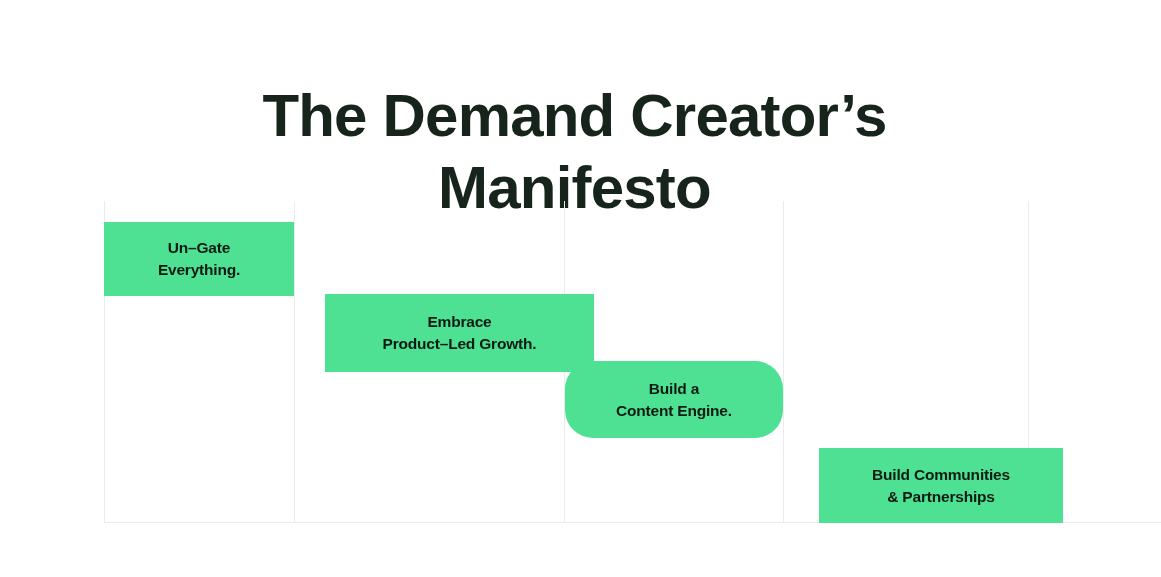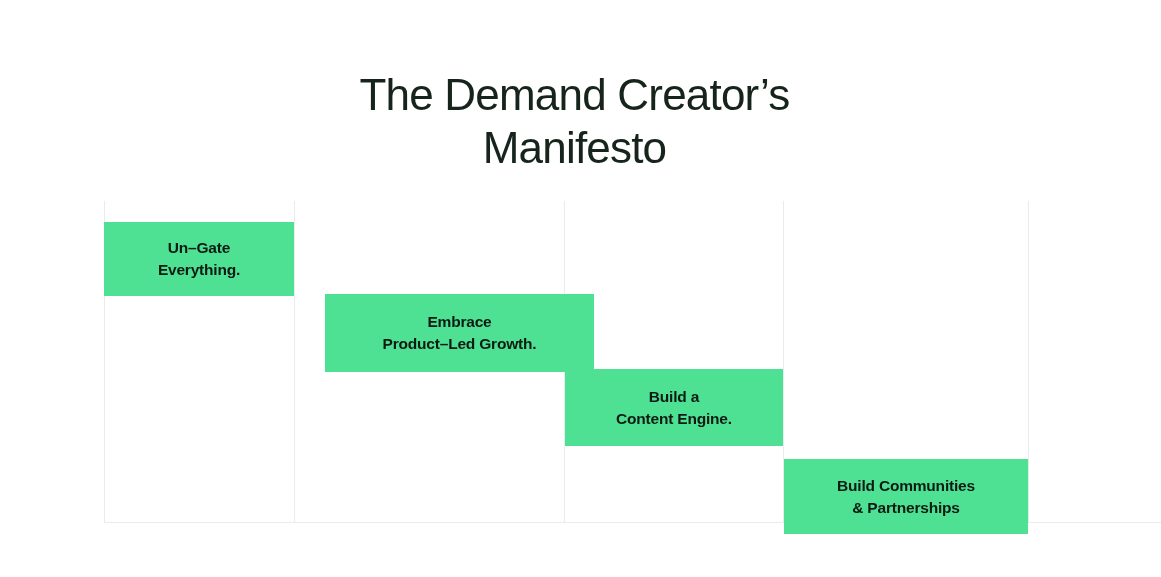--- a/index.html
+++ b/index.html
@@ -21,23 +21,23 @@
     background: #ffffff;
   }
 
   
   .title {
     position: absolute;
     left: 0;
     right: 12px;
     top: 40px;
     text-align: center;
-    font-size: 44px;
+    font-size: 60px;
     line-height: 1.20;
-    font-weight: 400;
+    font-weight: 700;
     letter-spacing: -0.8px;
     color: #16241b;
     white-space: pre-line;
   }
 
   
   .chart {
     position: absolute;
     left: 104px;
     top: 201px;
@@ -104,24 +104,24 @@
     <div class="step" style="left:0px; top:21px; width:190px; height:74px;">
       <span class="step-label">Un–Gate
 Everything.</span>
     </div>
 
     <div class="step" style="left:191px; top:93px; width:269px; height:78px;margin-left:30px;">
       <span class="step-label">Embrace
 Product–Led Growth.</span>
     </div>
 
-    <div class="step" style="left:461px; top:168px; width:218px; height:77px;">
+    <div class="step" style="left:461px; top:160px; width:218px; height:77px;border-radius:28px;">
       <span class="step-label">Build a
 Content Engine.</span>
     </div>
 
-    <div class="step" style="left:680px; top:247px; width:244px; height:75px;margin-top:11px;">
+    <div class="step" style="left:715px; top:247px; width:244px; height:75px;">
       <span class="step-label">Build Communities
 &amp; Partnerships</span>
     </div>
 
   </div>
 </div>
 
 </body></html>

